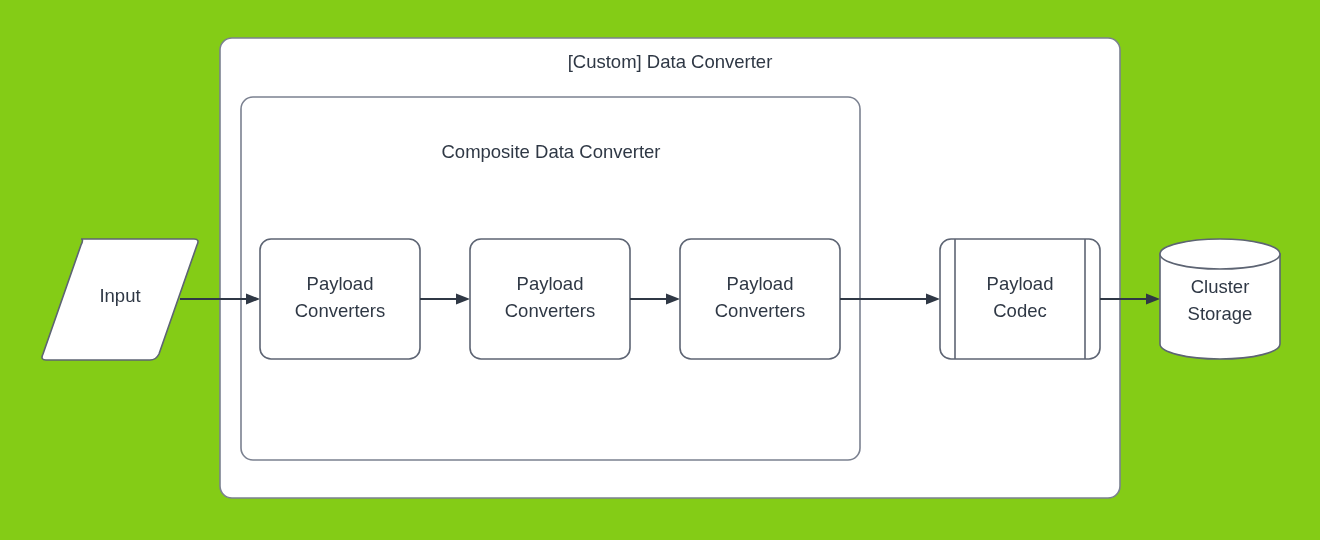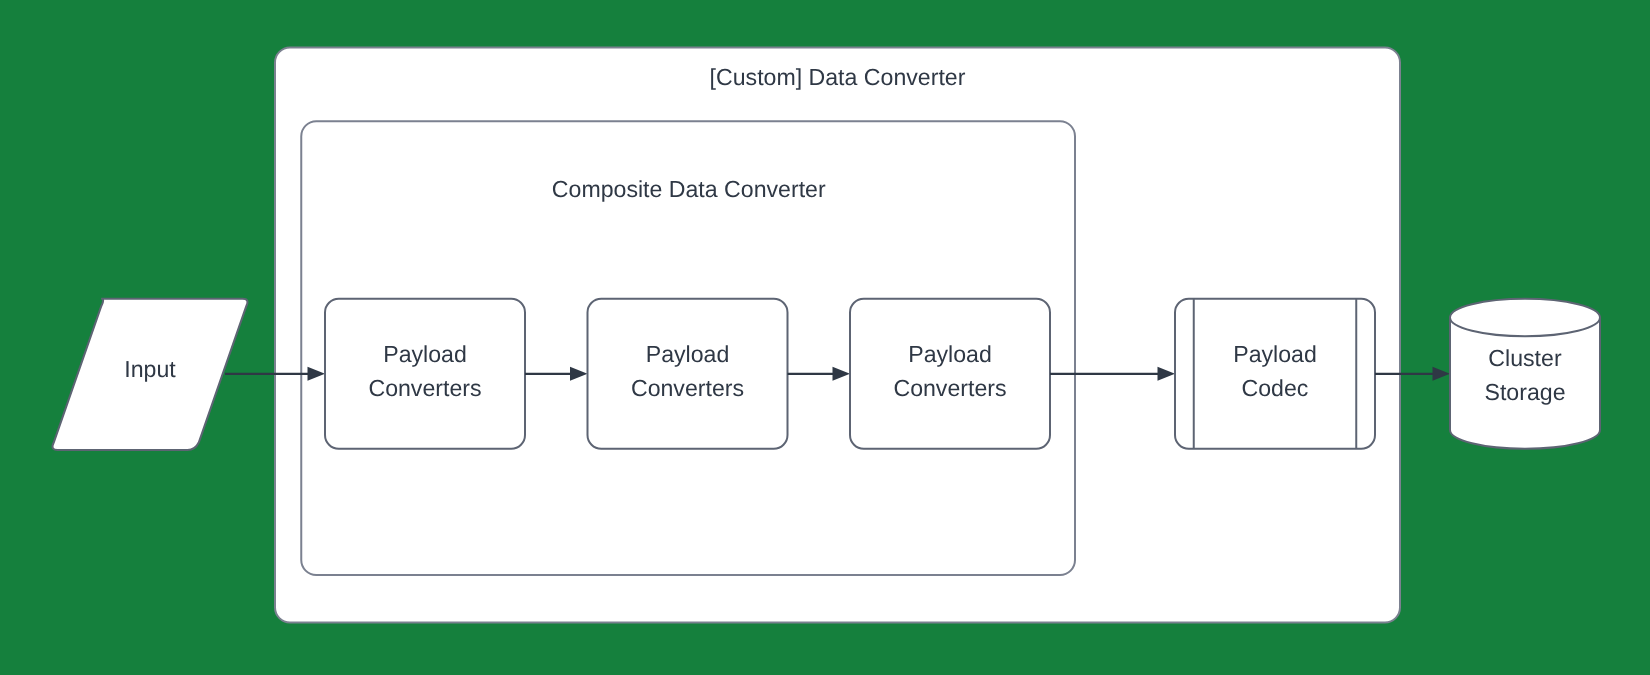--- a/index.html
+++ b/index.html
@@ -7,21 +7,21 @@
     padding: 0;
     background: #ffffff;
   }
   body {
     font-family: "Liberation Sans", "DejaVu Sans", sans-serif;
   }
   #canvas {
     position: relative;
     width: 1320px;
     height: 540px;
-    background: #15803d;
+    background: #84cc16;
     overflow: hidden;
   }
   #diagram-svg {
     position: absolute;
     top: 0;
     left: 0;
     width: 1320px;
     height: 540px;
     display: block;
   }

